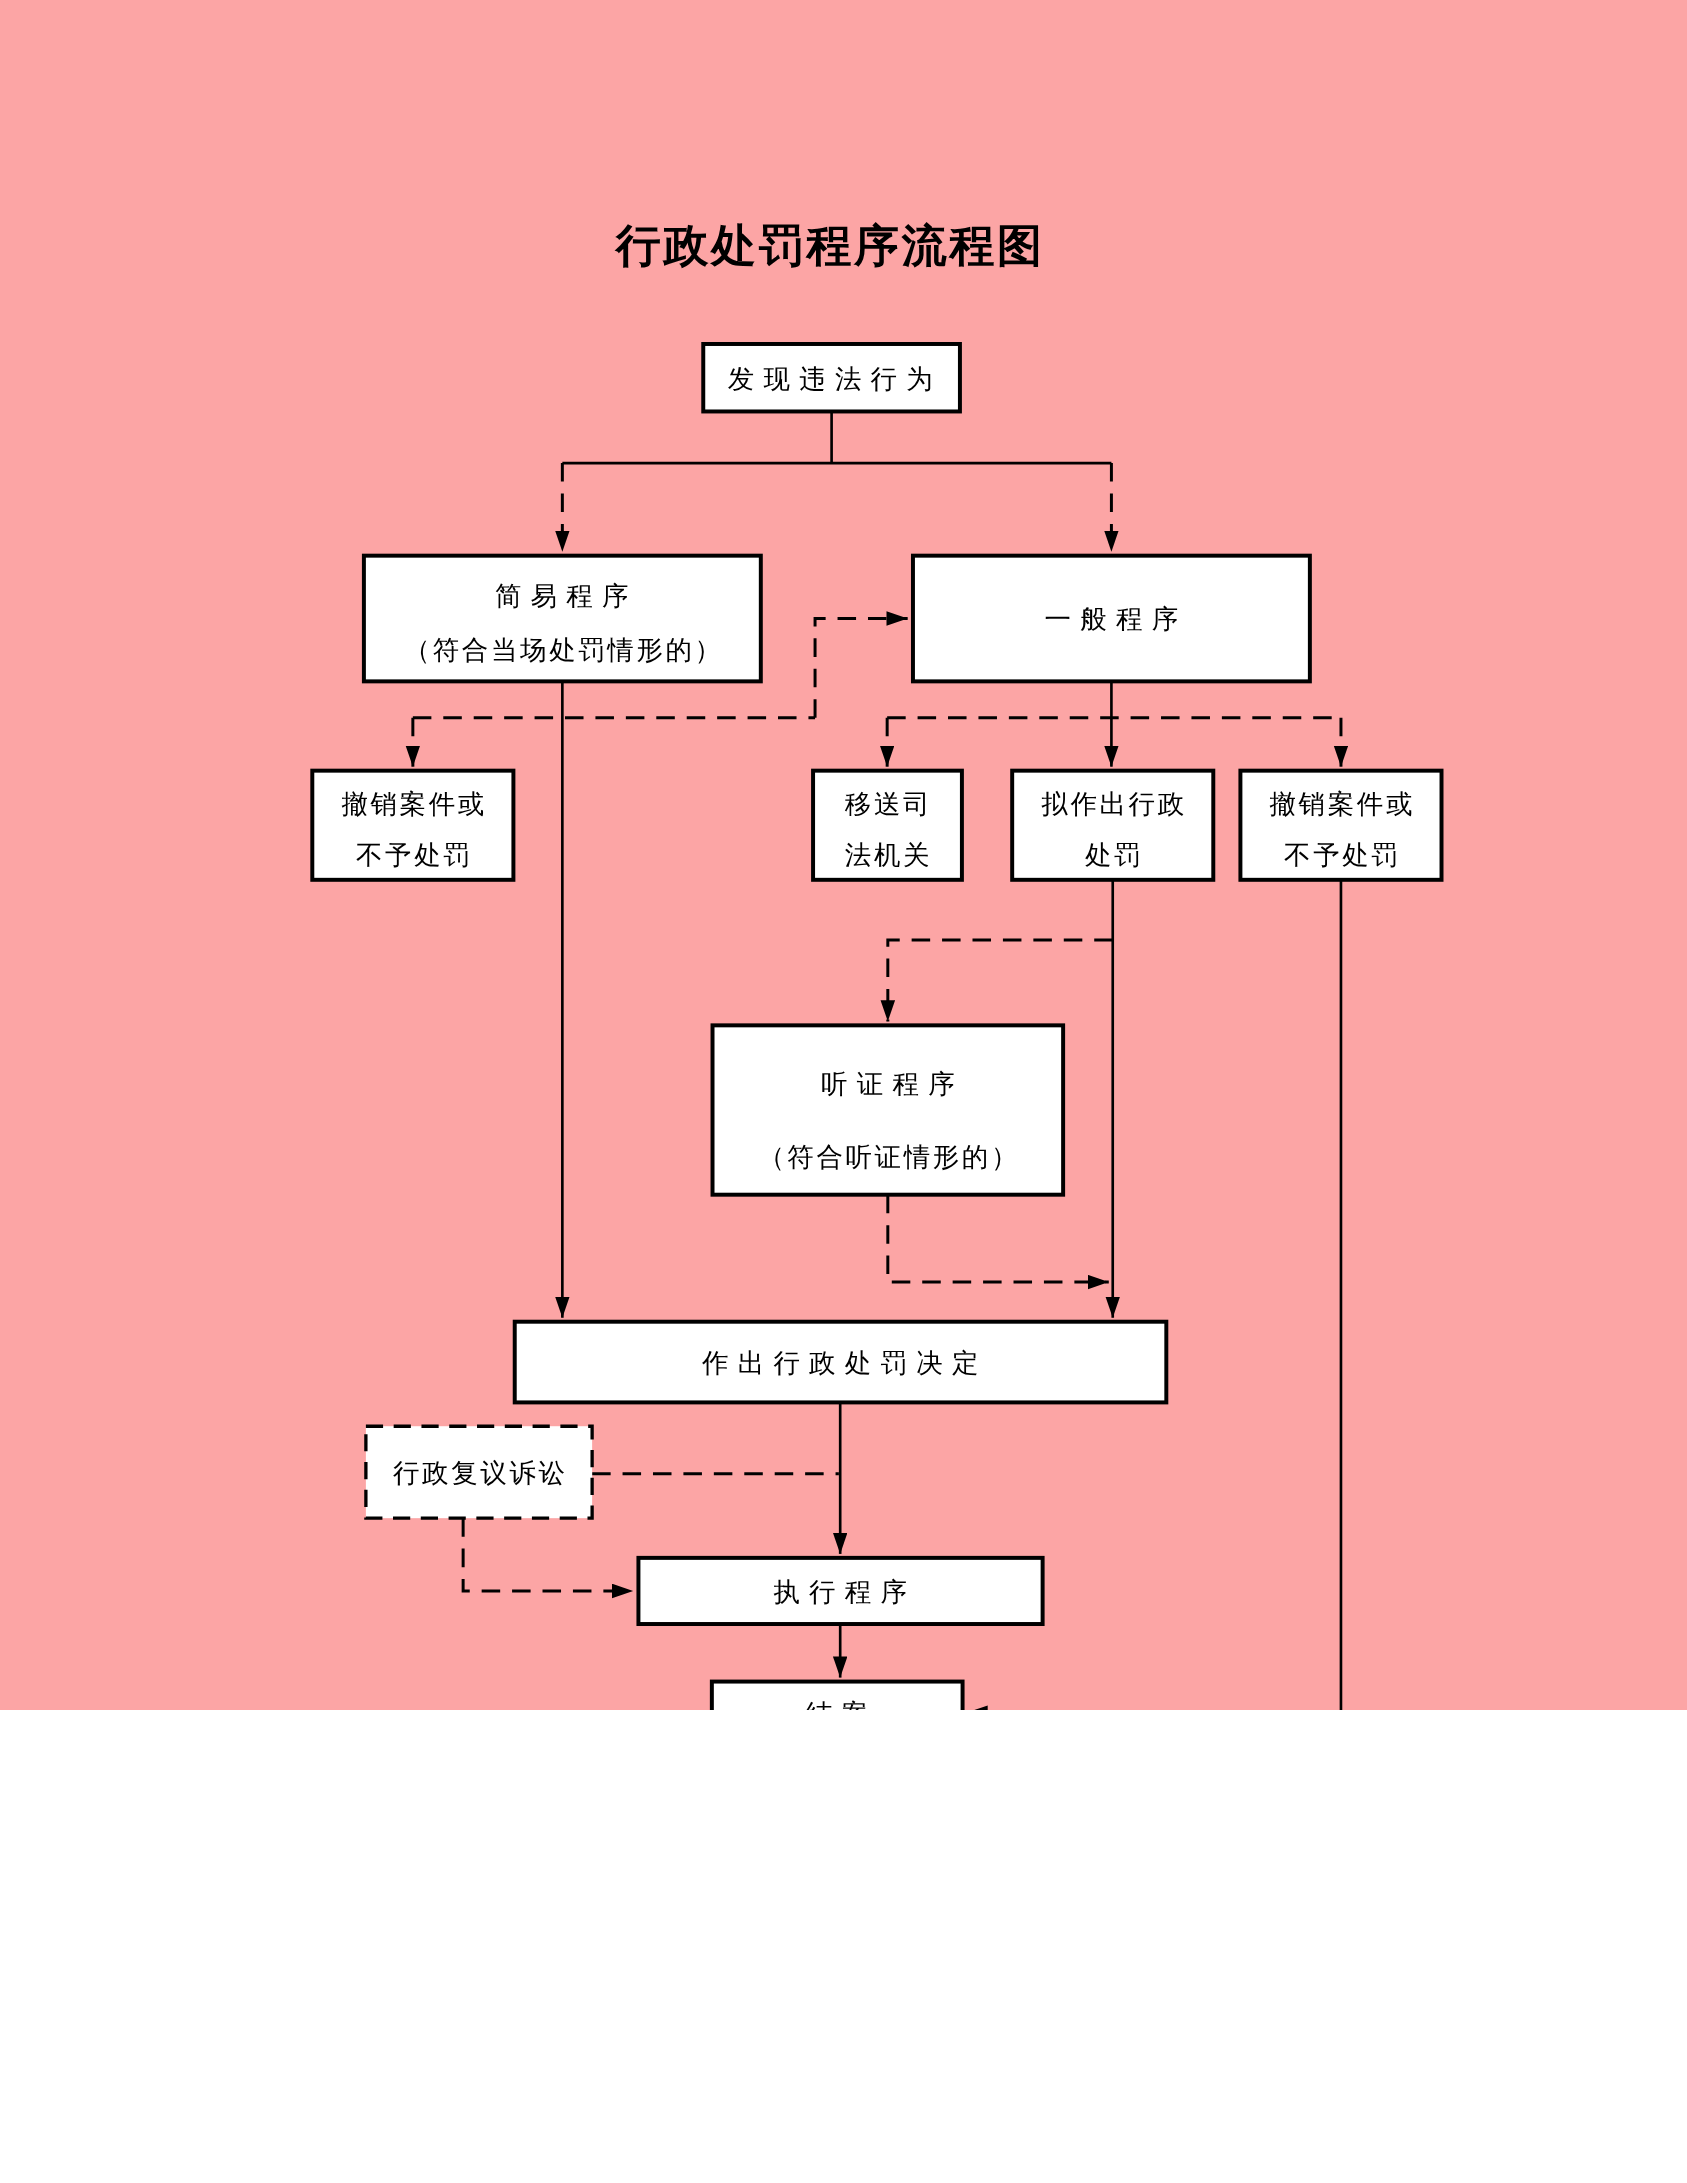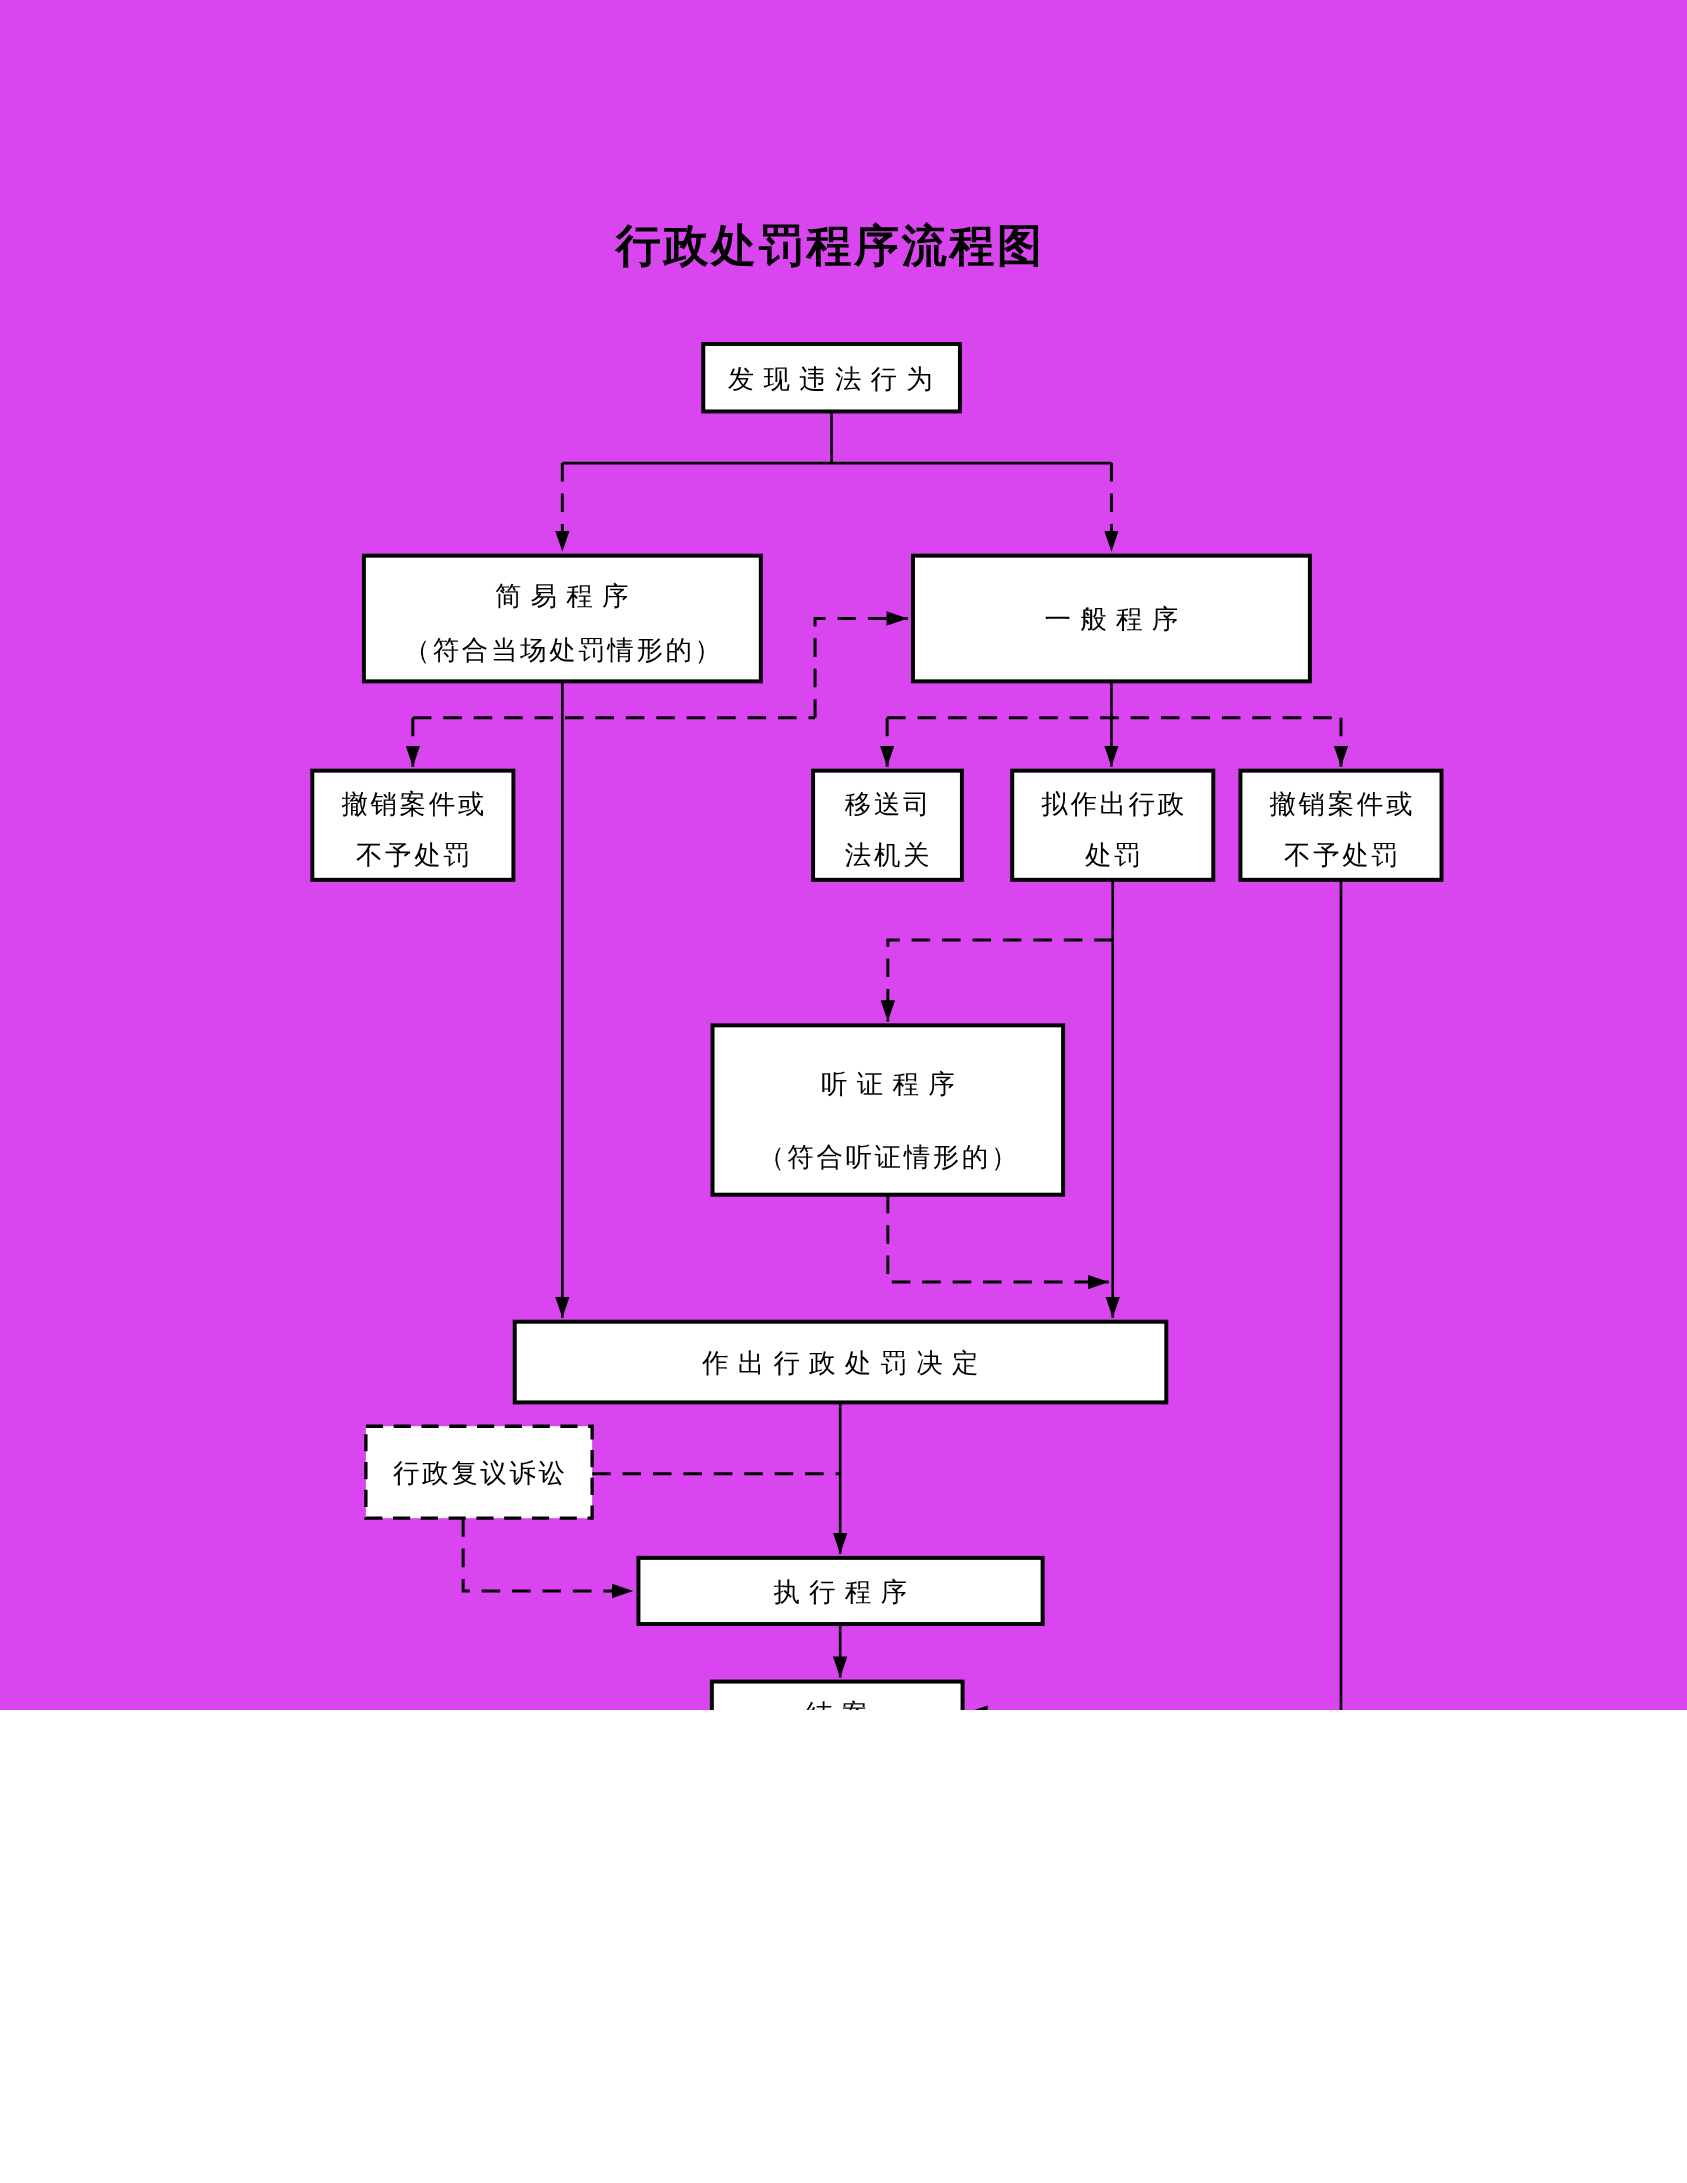--- a/index.html
+++ b/index.html
@@ -1,16 +1,16 @@
 <!DOCTYPE html>
 <html style="font-size:10.6px"><head>
 <meta charset="utf-8">
 <style>
   html,body{margin:0;padding:0;background:#ffffff;}
-  #page{position:relative;width:1687px;height:1710px;background:#d946ef;overflow:hidden;}
+  #page{position:relative;width:1687px;height:1710px;background:#fca5a5;overflow:hidden;}
   svg{display:block;}
   .box{fill:#ffffff;stroke:#000000;stroke-width:6;}
   .box-dashed{fill:#ffffff;stroke:#000000;stroke-width:5;stroke-dasharray:26 16;}
   .ln{stroke:#000000;stroke-width:4;fill:none;}
   .ln-d{stroke:#000000;stroke-width:4.5;fill:none;stroke-dasharray:28 18;}
   .t{font-family:"DejaVu Serif","Liberation Serif",serif;font-size:40px;fill:#000000;text-anchor:middle;}
   .sp{letter-spacing:0.35em;}
   .sp2{letter-spacing:0.10em;}
   .title{font-family:"DejaVu Sans","Liberation Sans",sans-serif;font-weight:bold;font-size:68px;fill:#000000;text-anchor:middle;letter-spacing:0.06em;}
 </style>

